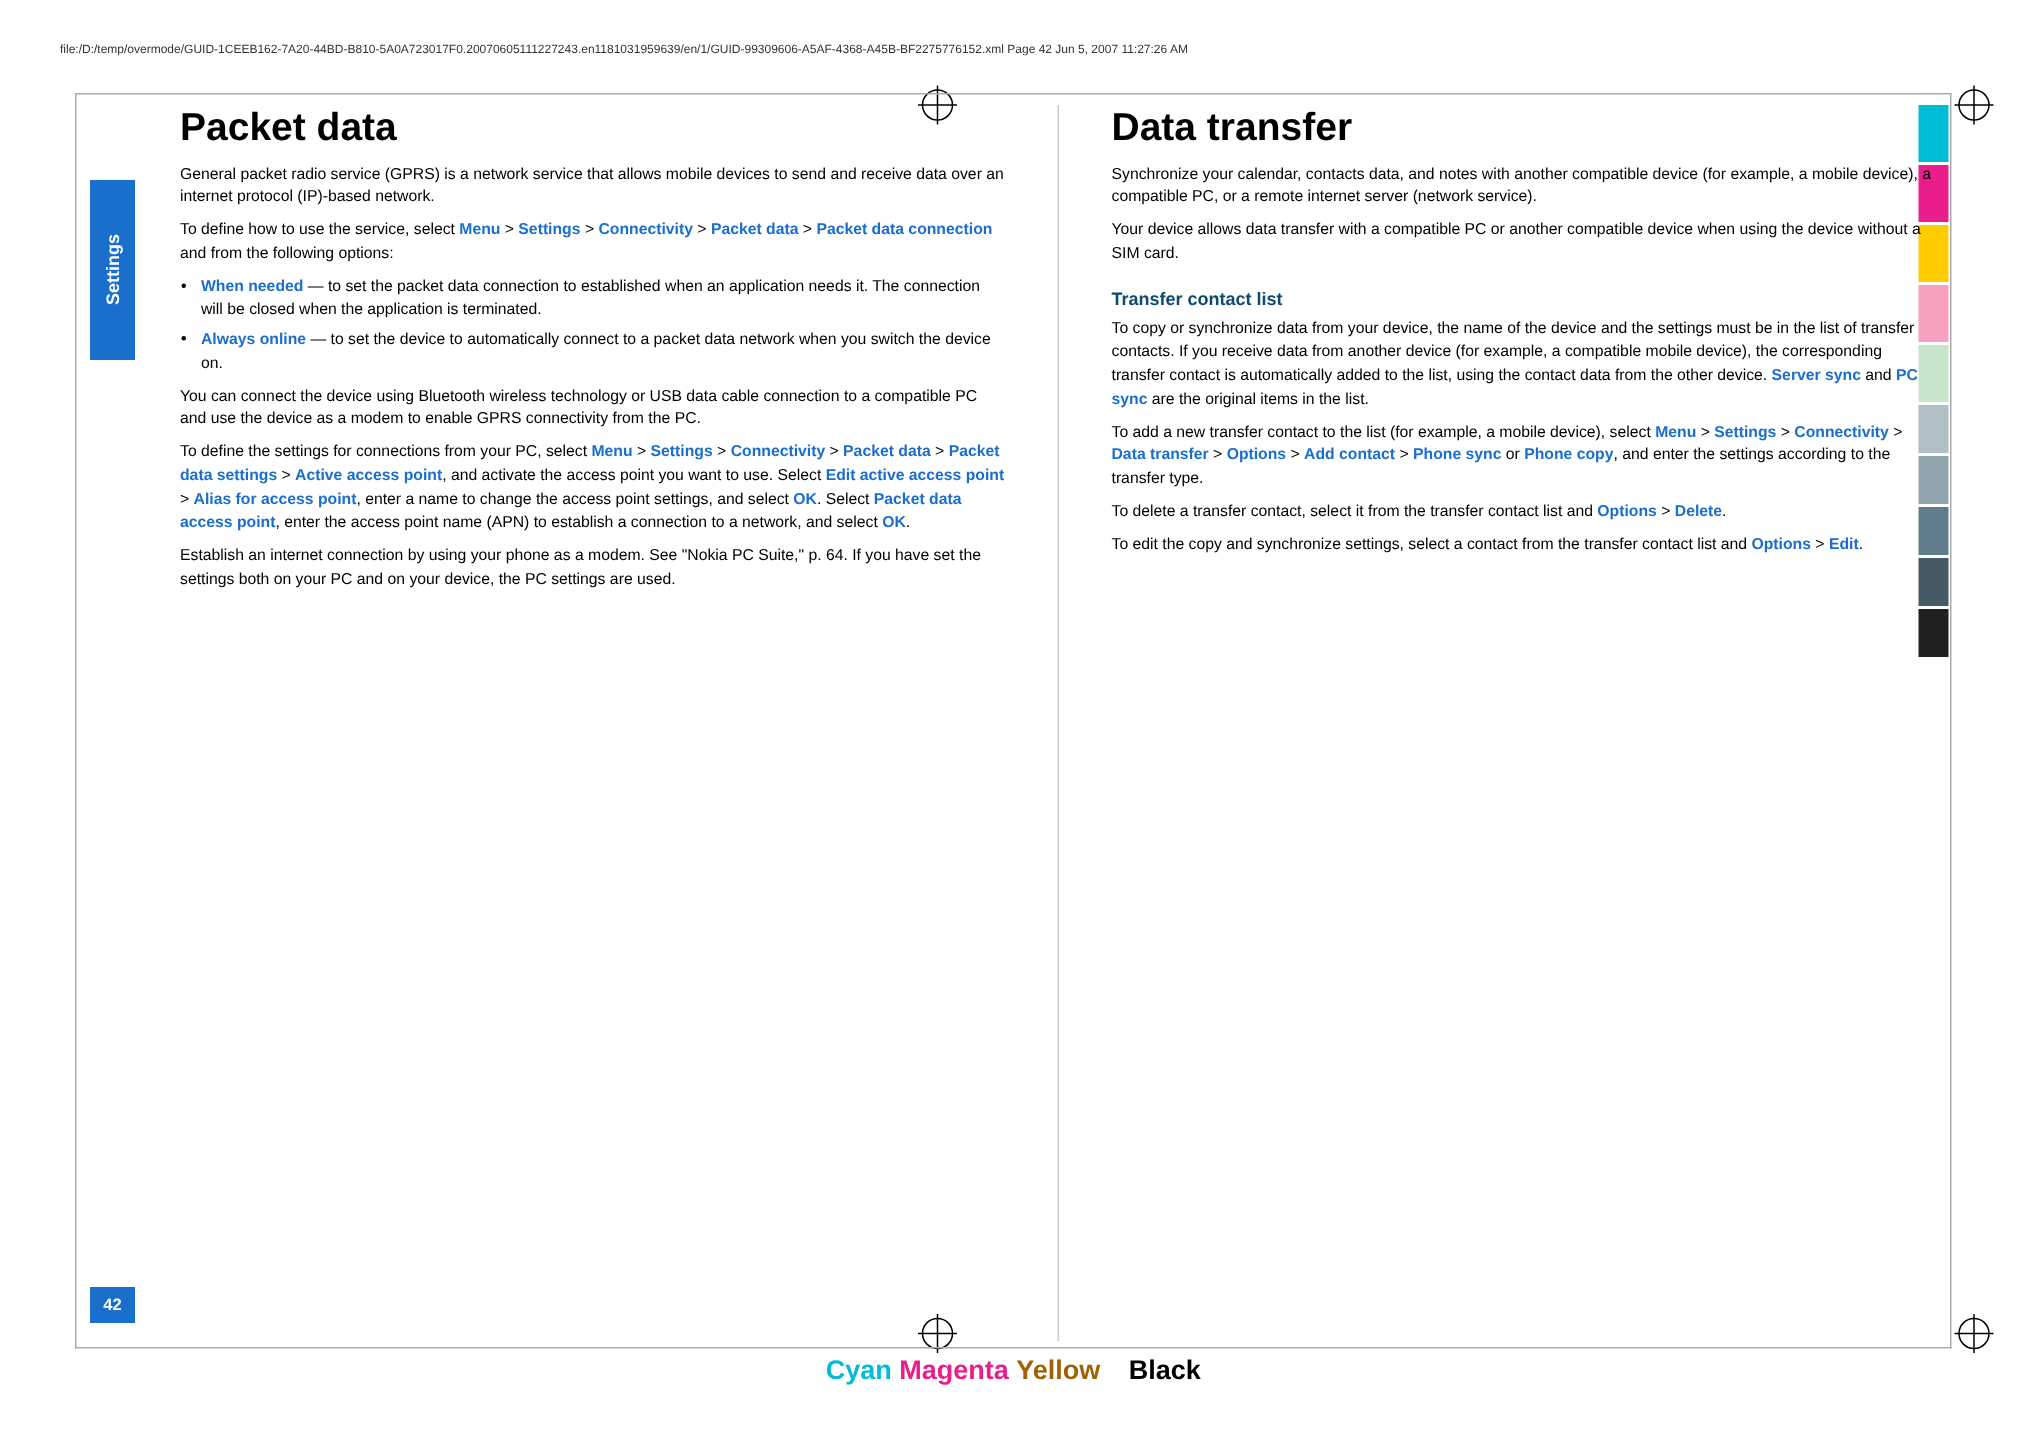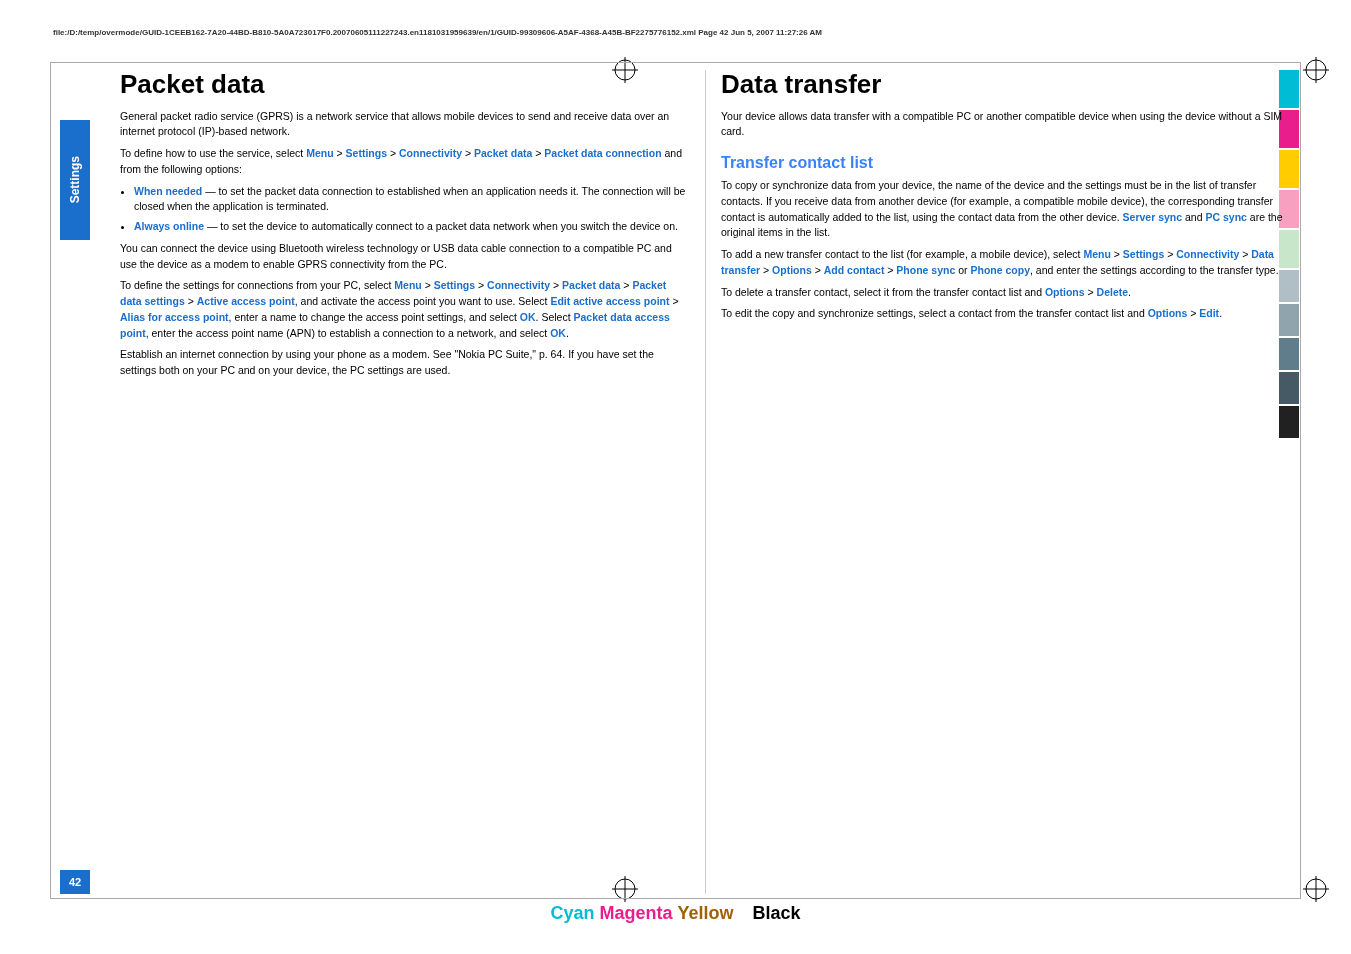--- a/index.html
+++ b/index.html
@@ -11,27 +11,26 @@
       width: 1351px;
       height: 954px;
       overflow: hidden;
       position: relative;
     }
 
     
     .filepath-bar {
       position: absolute;
       top: 28px;
-      left: 53px;
+      left: 40px;
       right: 50px;
       font-size: 8px;
       color: #333;
       white-space: nowrap;
       overflow: hidden;
-      font-weight: bold;
     }
 
     
     .page-container {
       position: absolute;
       top: 70px;
       left: 60px;
       right: 60px;
       bottom: 60px;
       display: flex;
@@ -61,37 +60,38 @@
       font-size: 12px;
       font-weight: bold;
       writing-mode: vertical-rl;
       transform: rotate(180deg);
       white-space: nowrap;
     }
 
     
     .page-number {
       position: absolute;
-      bottom: 0;
+      bottom: 12px;
       left: 0;
       width: 30px;
       height: 24px;
       background: #1a6ecc;
       color: #fff;
       font-size: 11px;
       font-weight: bold;
       display: flex;
       align-items: center;
       justify-content: center;
     }
 
     
     .columns {
       flex: 1;
       display: flex;
+      gap: 20px;
     }
 
     .left-column {
       flex: 1;
       padding-right: 15px;
     }
 
     .column-divider {
       width: 1px;
       background: #ccc;
@@ -106,23 +106,23 @@
     
     .section-title {
       font-size: 26px;
       font-weight: bold;
       color: #000;
       margin-bottom: 10px;
       line-height: 1.1;
     }
 
     .sub-section-title {
-      font-size: 16px;
-      font-weight: bold;
-      color: #3b82f6;
+      font-size: 12px;
+      font-weight: bold;
+      color: #0c4a6e;
       margin-top: 14px;
       margin-bottom: 6px;
     }
 
     
     p {
       font-size: 10.5px;
       line-height: 1.5;
       margin-bottom: 6px;
       color: #000;
@@ -309,20 +309,23 @@
       <p>
         <span>Establish an internet connection by using your phone as a modem. See "Nokia PC Suite," p. 64. If you have set the settings both on your PC and on your device, the PC settings are used.</span>
       </p>
     </div>
 
     <div class="column-divider"></div>
 
     <div class="right-column">
       <h1 class="section-title">Data transfer</h1>
 
+      <p>
+        <span>Synchronize your calendar, contacts data, and notes with another compatible device (for example, a mobile device), a compatible PC, or a remote internet server (network service).</span>
+      </p>
 
       <p>
         <span>Your device allows data transfer with a compatible PC or another compatible device when using the device without a SIM card.</span>
       </p>
 
       <h2 class="sub-section-title">Transfer contact list</h2>
 
       <p>
         <span>To copy or synchronize data from your device, the name of the device and the settings must be in the list of transfer contacts. If you receive data from another device (for example, a compatible mobile device), the corresponding transfer contact is automatically added to the list, using the contact data from the other device. </span><span class="link-blue">Server sync</span><span> and </span><span class="link-blue">PC sync</span><span> are the original items in the list.</span>
       </p>

